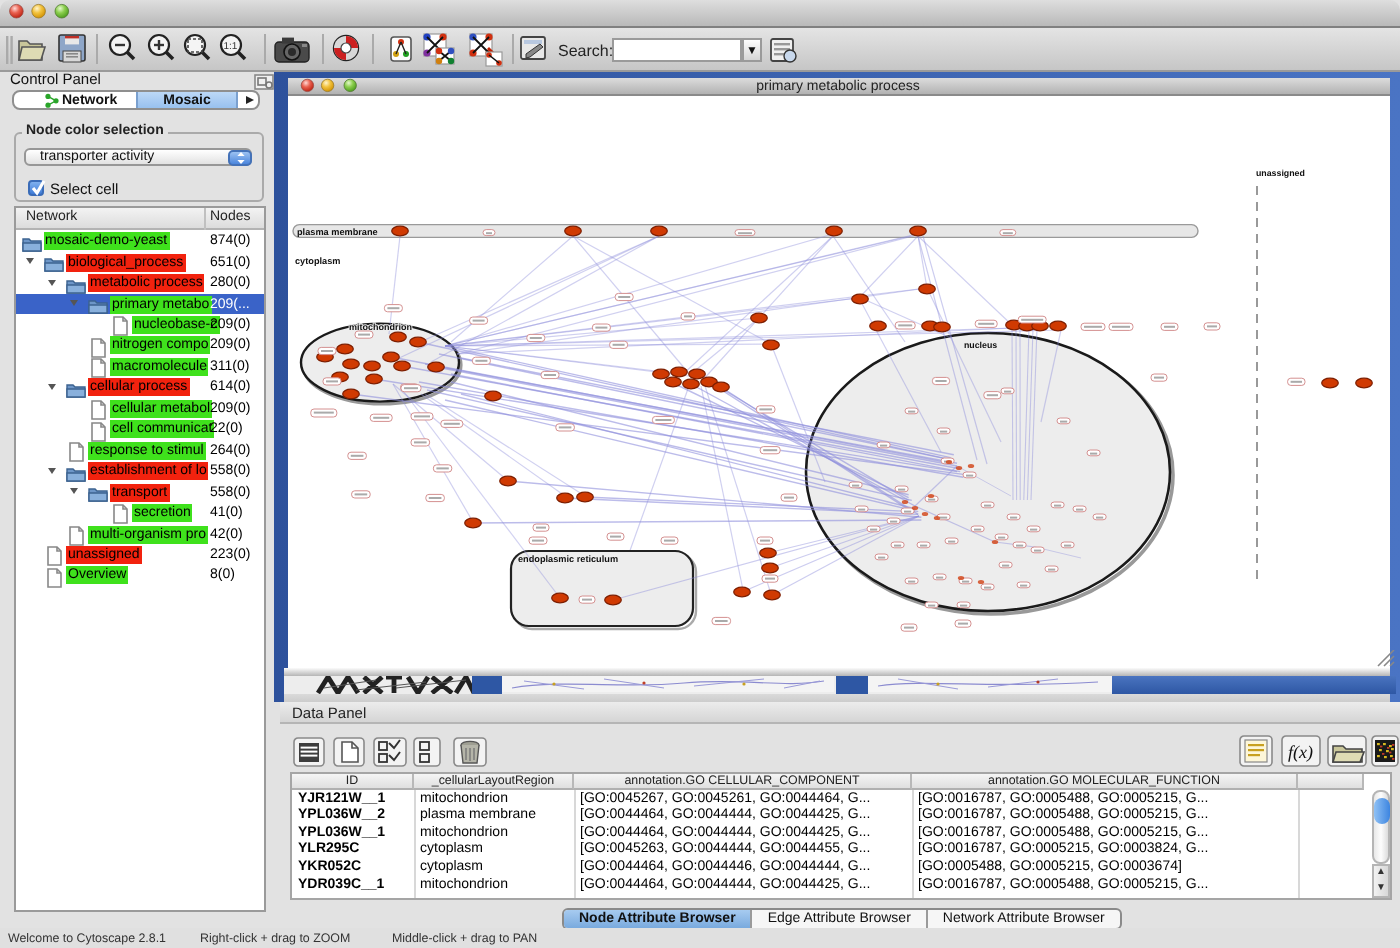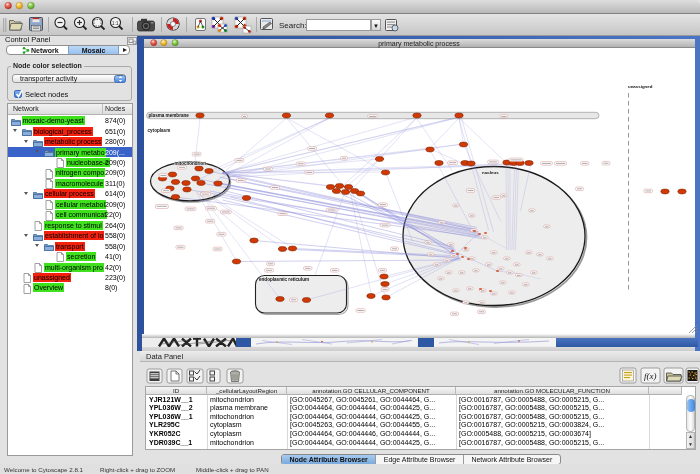--- a/index.html
+++ b/index.html
@@ -198,21 +198,21 @@
         <svg width="11" height="8" style="position:absolute;left:-0.5px;top:-0.5px">
           <path d="M5.5 1L7.3 3H3.7Z" fill="#fff"></path>
           <path d="M5.5 7L7.3 5H3.7Z" fill="#fff"></path>
         </svg>
       </div>
     <div id="checkbox">
         <svg width="10" height="10" style="position:absolute;left:-1px;top:-2px">
           <path d="M2.5 5L4.5 7.5L8 1.5" stroke="#fff" stroke-width="1.6" fill="none"></path>
         </svg>
       </div>
-    <div id="checklbl">Select nodes</div>
+    <div id="checklbl">Select cell</div>
     <div id="treebox">
       <div id="treehdr">
           <span style="position:absolute;left:5px;top:1px">Network</span>
           <span style="position:absolute;left:97px;top:1px">Nodes</span>
           <span style="position:absolute;left:94px;top:0;width:1px;height:11px;background:#c0c0c0"></span>
         </div>
       <div id="treerows">
           <div class="trow" style="top:12.2px">
             <svg width="10" height="10" style="position:absolute;left:2.5px;top:1.2px">
               <path d="M0.5 2.5h3l1 1h5v5h-9z" fill="#6d96c8" stroke="#3c6390" stroke-width="0.7"></path>

